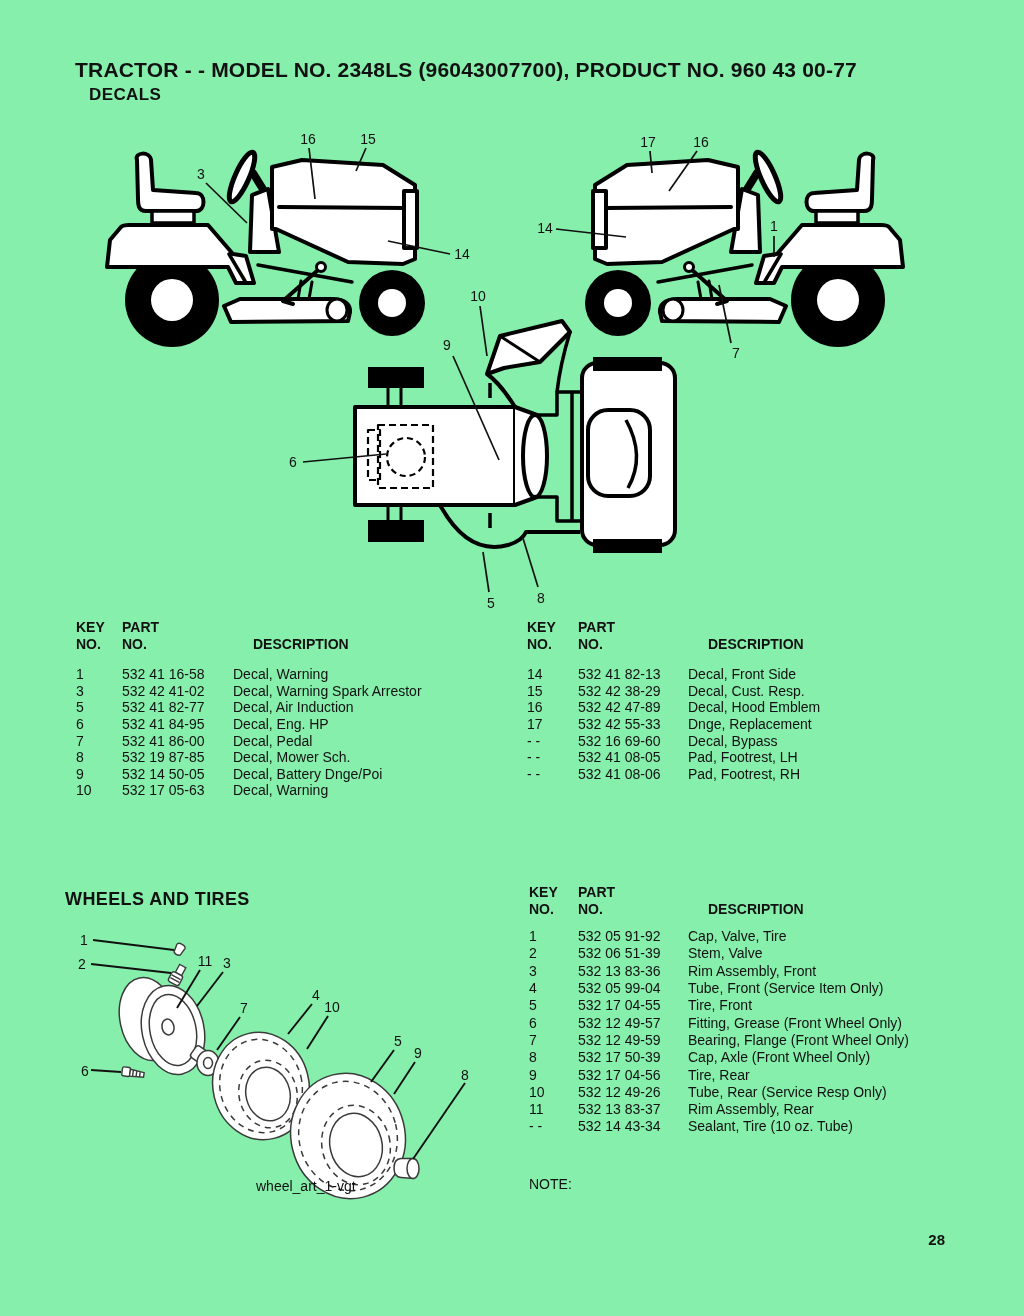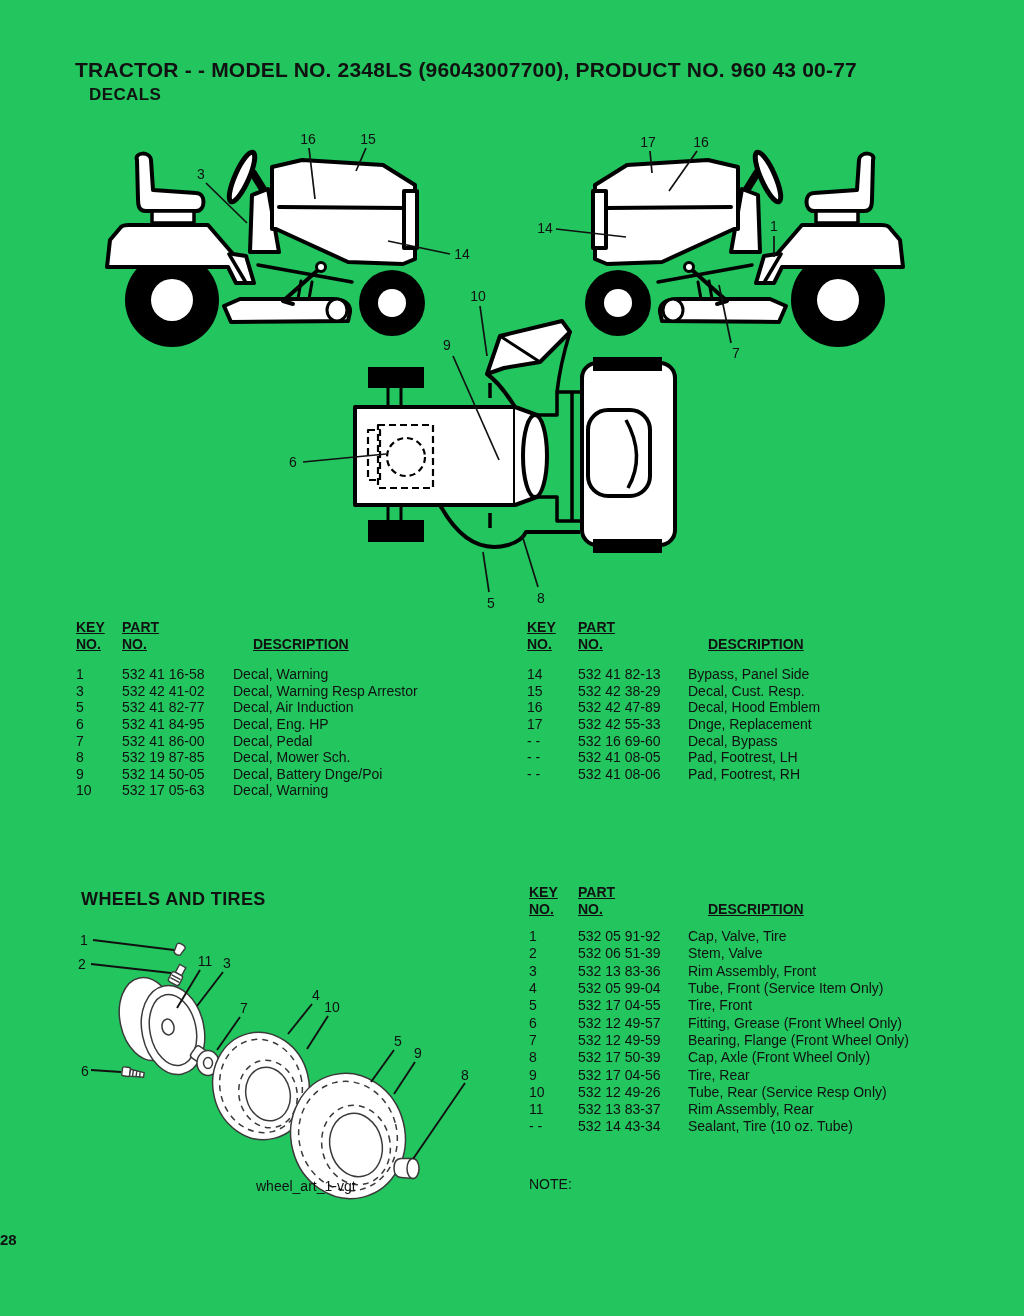--- a/index.html
+++ b/index.html
@@ -1,59 +1,59 @@
 <!DOCTYPE html>
 <html><head>
 <meta charset="utf-8">
 <style>
   html,body { margin:0; padding:0; background:#e8e8e8; }
   .page {
     position:relative; width:1024px; height:1316px; margin:0 auto;
-    background:#22c55e; overflow:hidden;
+    background:#86efac; overflow:hidden;
     font-family:"Liberation Sans","DejaVu Sans",sans-serif; color:#111;
   }
   .title {
     position:absolute; left:75px; top:58px;
     font-size:21px; font-weight:bold; letter-spacing:0.2px; white-space:nowrap;
   }
   .subtitle {
     position:absolute; left:75px; top:85px;
     font-size:17px; font-weight:bold; letter-spacing:0.4px;margin-left:14px;
   }
   .svg-decals { position:absolute; left:0; top:115px; }
   .svg-wheels { position:absolute; left:60px; top:920px; }
   .wheels-heading {
-    position:absolute; left:81px; top:889px;
+    position:absolute; left:65px; top:889px;
     font-size:18px; font-weight:bold; letter-spacing:0.4px;
   }
   svg text {
     font-family:"Liberation Sans","DejaVu Sans",sans-serif;
     font-size:14px; fill:#111;
   }
   .parts-table { position:absolute; font-size:14px; }
   .grid { display:grid; }
   .t-decals-left  { left:76px;  top:619px; width:430px; }
   .t-decals-right { left:527px; top:619px; width:460px; }
   .t-wheels       { left:529px; top:884px; width:468px; }
   .t-decals-left  .grid { grid-template-columns:46px 111px 1fr; }
   .t-decals-right .grid { grid-template-columns:51px 110px 1fr; }
   .t-wheels       .grid { grid-template-columns:49px 110px 1fr; }
-  .pt-header { font-weight:bold; line-height:16.6px; margin-bottom:14px;text-decoration:underline; }
+  .pt-header { font-weight:bold; line-height:16.6px; margin-bottom:14px; }
   .t-wheels .pt-header { margin-bottom:11px; }
   .pt-header .h-desc { align-self:end;margin-left:20px; }
   .pt-body .row { line-height:16.6px; }
   .t-wheels .pt-body .row { line-height:17.3px; }
   .note {
     position:absolute; left:529px; top:1176px; width:450px;
     font-size:14px; line-height:17.5px; display:flex;
   }
   .note-label { font-weight:normal; width:58px; flex:0 0 58px; }
   .page-num {
     position:absolute; left:0; top:1231px; width:945px;
-    text-align:left; font-size:15px; font-weight:bold;
+    text-align:right; font-size:15px; font-weight:bold;
   }
 </style>
 </head>
 <body>
 
 <div class="page">
 
   <div class="title">TRACTOR -  - MODEL NO. 2348LS (96043007700), PRODUCT NO. 960 43 00-77</div>
   <div class="subtitle">DECALS</div>
 
@@ -189,21 +189,21 @@
 
         <div class="grid row">
           <div>1</div>
           <div>532 41 16-58</div>
           <div>Decal, Warning</div>
         </div>
 
         <div class="grid row">
           <div>3</div>
           <div>532 42 41-02</div>
-          <div>Decal, Warning Resp Arrestor</div>
+          <div>Decal, Warning Spark Arrestor</div>
         </div>
 
         <div class="grid row">
           <div>5</div>
           <div>532 41 82-77</div>
           <div>Decal, Air Induction</div>
         </div>
 
         <div class="grid row">
           <div>6</div>
@@ -247,21 +247,21 @@
           <div>PART</div>
           <div>NO.</div>
         </div>
       <div class="h-desc">DESCRIPTION</div>
     </div>
     <div class="pt-body">
 
         <div class="grid row">
           <div>14</div>
           <div>532 41 82-13</div>
-          <div>Bypass, Panel Side</div>
+          <div>Decal, Front Side</div>
         </div>
 
         <div class="grid row">
           <div>15</div>
           <div>532 42 38-29</div>
           <div>Decal, Cust. Resp.</div>
         </div>
 
         <div class="grid row">
           <div>16</div>

